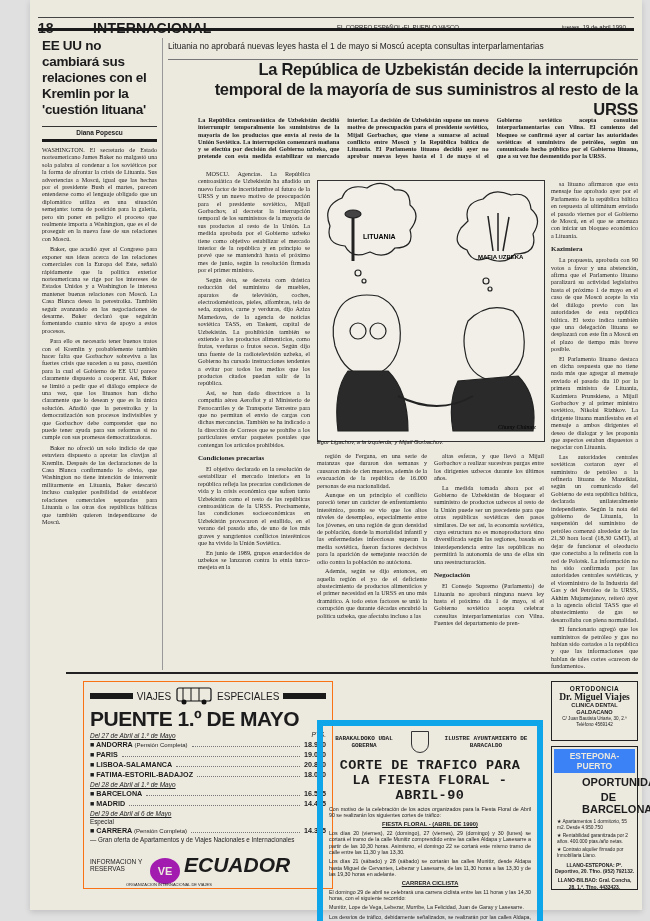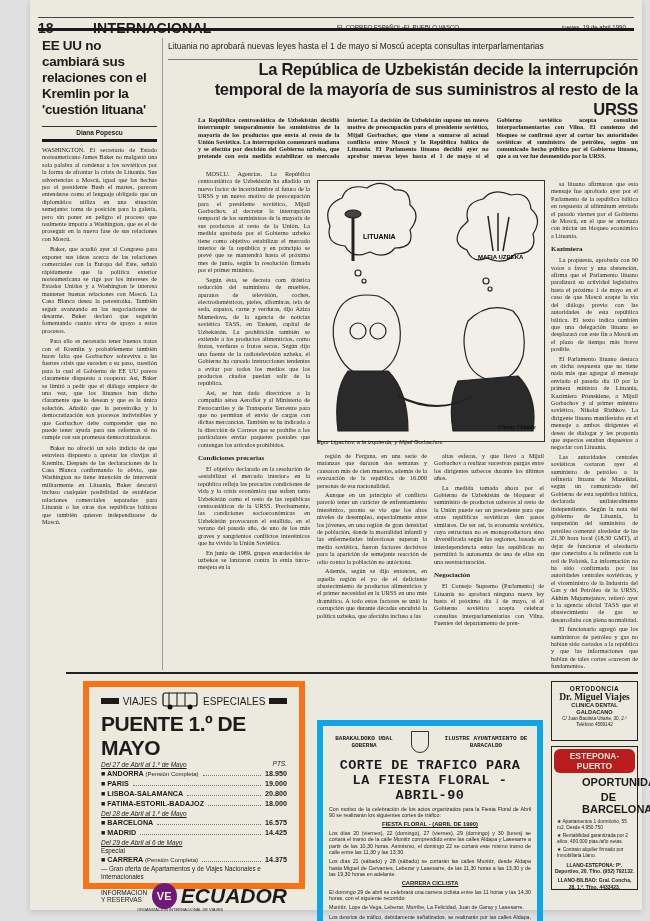--- a/index.html
+++ b/index.html
@@ -36,54 +36,54 @@
   .col { position: absolute; font: 6.2px/7.4px "Liberation Serif", serif; text-align: justify; color: #222; }
   .col p { text-indent: 8px; margin-bottom: 2px; }
   .col h4 { font: bold 7px "Liberation Serif", serif; margin: 6px 0 3px; }
 
   .cartoon { position: absolute; left: 287px; top: 180px; width: 228px; height: 262px;
     border: 1px solid #333; background: #f1efe8; }
   .caption { position: absolute; left: 287px; top: 439px; font: italic 5.8px "Liberation Sans", sans-serif; }
 
   .ad-bar { position: absolute; left: 36px; top: 672px; width: 572px; height: 2px; background: #222; }
 
-  .ad-viajes { position: absolute; left: 53px; top: 681px; width: 222px; height: 208px; border: 6px solid #f97316; padding: 4px 12px; }
+  .ad-viajes { position: absolute; left: 53px; top: 681px; width: 250px; height: 208px; border: 1px solid #f97316; padding: 4px 6px; }
   .viajes-top { display: flex; align-items: center; gap: 4px; font: 10px "Liberation Sans", sans-serif; }
   .viajes-top .bar { flex: 1; height: 6px; background: #1a1a1a; }
   .bus { width: 38px; height: 20px; }
   .puente { font: 900 21px/24px "Liberation Sans", sans-serif; letter-spacing: -0.5px; margin-top: 1px; }
   .row { display: flex; justify-content: space-between; font: bold 7.2px/10px "Liberation Sans", sans-serif; }
   .row .dots { flex: 1; border-bottom: 1px dotted #777; margin: 0 4px 3px; }
   .row .sub { font-weight: normal; font-size: 6px; }
   .period { font: italic 6.5px "Liberation Sans", sans-serif; text-decoration: underline; margin: 1px 0; }
   .price-head { display: flex; justify-content: space-between; font: italic 6.5px "Liberation Sans", sans-serif; text-decoration: none; }
   .small { font: 6.3px/8px "Liberation Sans", sans-serif; }
   .ecuador-row { display: flex; align-items: center; margin-top: 2px; }
   .info { font: 6.5px/7.5px "Liberation Sans", sans-serif; width: 60px; }
-  .logo-circle { width: 30px; height: 26px; border-radius: 50%; background: #701a75; color: #ece9df;
-    font: bold 11px "Liberation Sans", sans-serif; display: flex; align-items: center; justify-content: center; }
+  .logo-circle { width: 30px; height: 26px; border-radius: 50%; background: #a21caf; color: #ece9df;
+    font: bold 11px "Liberation Sans", sans-serif; display: flex; align-items: center; justify-content: center; margin-top: 12px; }
   .ecuador { font: italic 900 21px "Liberation Sans", sans-serif; margin-left: 4px; line-height: 20px; }
   .ecuador-sub { font: 4px "Liberation Sans", sans-serif; margin-left: 36px; margin-top: -2px; }
 
   .ad-trafico { position: absolute; left: 287px; top: 720px; width: 226px; height: 222px; border: 6px solid #0ea5e9; padding: 5px 6px; text-align: center; }
   .tr-head { display: flex; justify-content: space-between; align-items: center; font: bold 6px "Liberation Mono", monospace; }
   .shield { width: 18px; height: 22px; border: 1px solid #333; border-radius: 0 0 9px 9px; }
   .tr-title { font: bold 13.5px/15px "Liberation Mono", monospace; margin-top: 5px; letter-spacing: 0.5px; }
   .tr-text { font: 5.3px/6.4px "Liberation Sans", sans-serif; text-align: justify; margin-top: 3px; }
   .tr-sub { font: bold 5.8px "Liberation Sans", sans-serif; text-decoration: underline; margin: 2px 0; text-align: center; }
   .tr-sign { font: bold italic 5.8px "Liberation Sans", sans-serif; text-align: right; margin-top: 4px; }
 
   .ad-orto { position: absolute; left: 521px; top: 681px; width: 87px; height: 60px; border: 1px solid #222; text-align: center; padding: 3px 2px; }
   .orto-1 { font: bold 6.5px "Liberation Sans", sans-serif; letter-spacing: 0.5px; }
   .orto-2 { font: bold 9.5px "Liberation Serif", serif; }
   .orto-3 { font: bold 5.6px/6.5px "Liberation Sans", sans-serif; }
   .orto-4 { font: 4.6px "Liberation Sans", sans-serif; margin-top: 1px; }
 
   .ad-este { position: absolute; left: 521px; top: 746px; width: 87px; height: 144px; border: 1px solid #222; padding: 2px; text-align: center; }
-  .este-band { background: #b91c1c; color: #ece9df; font: bold 8.5px "Liberation Sans", sans-serif; padding: 2px 0; border-radius: 6px; }
+  .este-band { background: #3b82f6; color: #ece9df; font: bold 8.5px "Liberation Sans", sans-serif; padding: 2px 0; }
   .este-big { font: bold 11px/12px "Liberation Sans", sans-serif; margin-top: 3px; margin-left: 28px; }
   .este-list { text-align: left; font: 4.8px/6px "Liberation Sans", sans-serif; margin-top: 4px; padding: 0 3px; }
   .este-list div { margin-bottom: 2px; }
   .este-contact { font: bold 5px/6.2px "Liberation Sans", sans-serif; margin-top: 3px; }
 </style>
 </head>
 <body>
 
 <div class="page">
 

